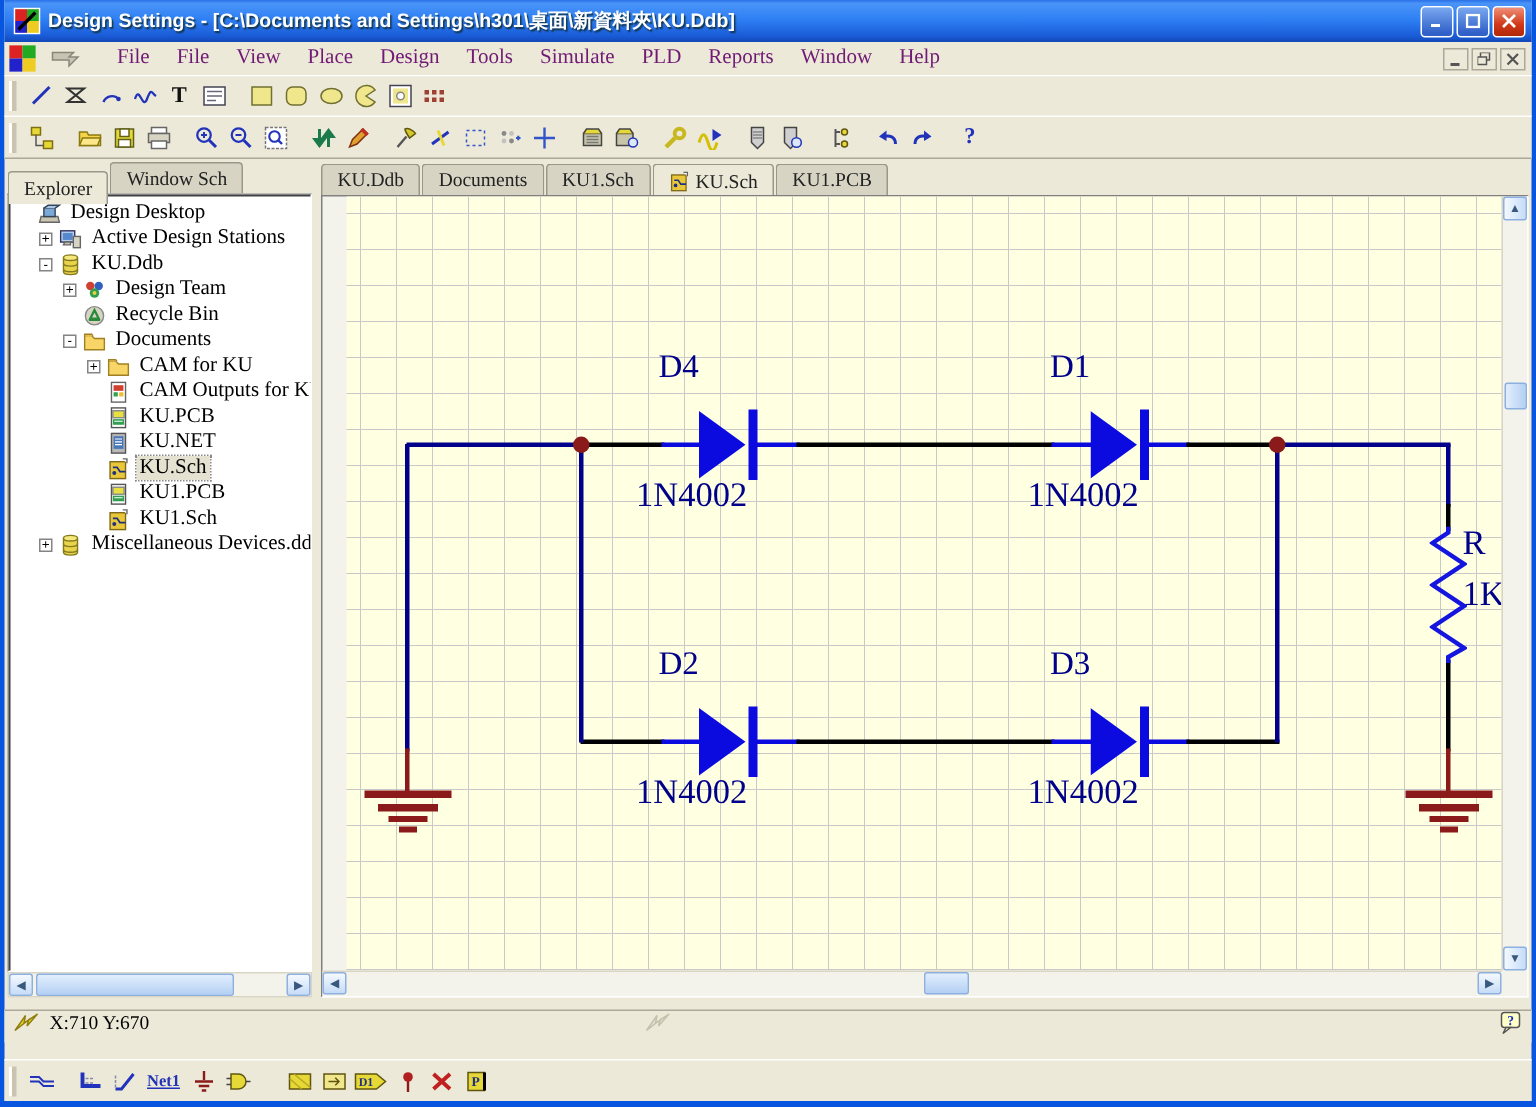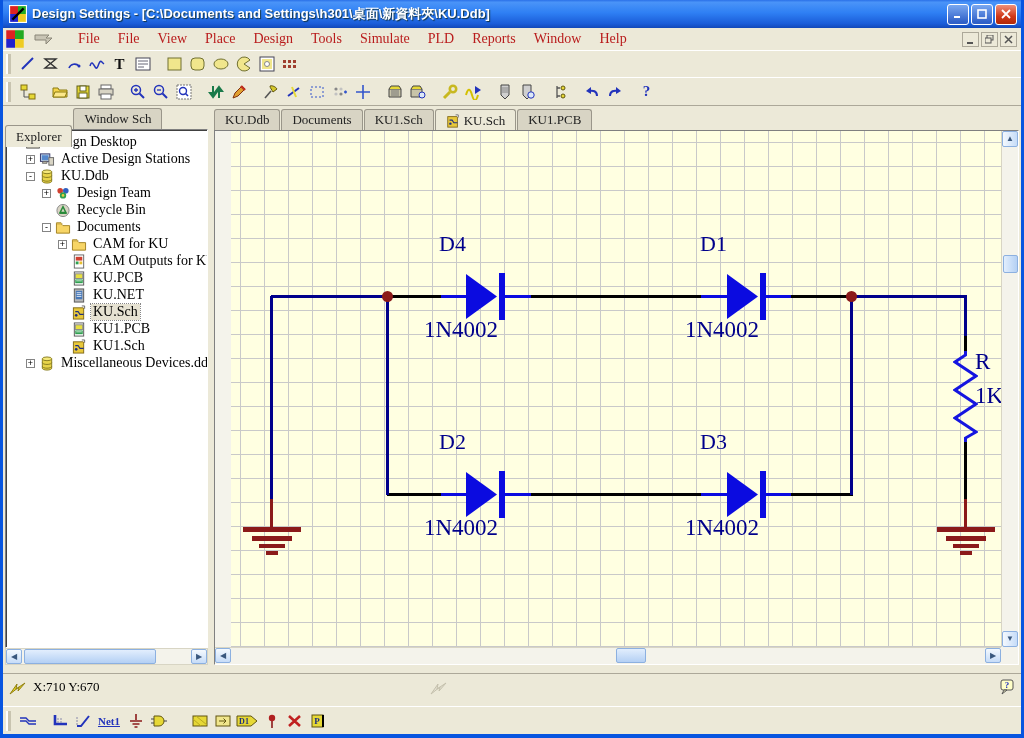--- a/index.html
+++ b/index.html
@@ -16,21 +16,21 @@
   .cap-btn { width:22px; height:21px; margin-left:2px; border:1px solid #fff; border-radius:3px;
     display:flex; align-items:center; justify-content:center; color:#fff; font-size:11px; font-weight:bold;
     background:linear-gradient(180deg,#7AA8F0,#3060C8 90%); }
   .cap-btn.close { background:linear-gradient(180deg,#F09078,#D03818 60%,#B02808); }
 
   
   .menubar { height:23px; flex:0 0 23px; display:flex; align-items:center; background:#ECE9D8;
     border-bottom:1px solid #fff; font-family:"Liberation Serif",serif; font-size:14px; }
   .menu-appicon { width:20px; height:20px; margin:0 6px 0 2px; }
   .menu-hand { width:30px; height:16px; margin-right:8px; }
-  .menu-item { padding:2px 9px; color:#b91c1c; }
+  .menu-item { padding:2px 9px; color:#701a75; }
   .mdi-btns { margin-left:auto; display:flex; gap:2px; padding-right:4px; }
   .mdi-btn { width:17px; height:15px; background:#ECE9D8; border:1px solid #ACA899;
     display:flex; align-items:center; justify-content:center; }
 
   
   .tb { display:flex; align-items:center; background:#ECE9D8; }
   .tb1 { height:27px; flex:0 0 27px; border-bottom:1px solid #fff; }
   .tb2 { height:28px; flex:0 0 28px; border-bottom:1px solid #ACA899; }
   .grip { width:5px; height:20px; margin:0 5px 0 3px; border-left:2px solid #fff;
     background:#C8C4B0; }
@@ -39,21 +39,21 @@
   .glyphT { font-family:"Liberation Serif",serif; font-weight:bold; font-size:15px; color:#111; }
 
   
   .content { flex:1; display:flex; min-height:0; }
 
   
   .leftpanel { width:205px; flex:0 0 205px; display:flex; flex-direction:column; padding:2px 0 8px 2px; }
   .ptabs { height:21px; display:flex; align-items:flex-end; font-family:"Liberation Serif",serif; font-size:13px; }
   .ptab { padding:2px 10px 2px; border:1px solid #9a968a; border-bottom:none; background:#D8D4C4;
     border-radius:3px 3px 0 0; margin-right:1px; color:#222; }
-  .ptab.active { background:#ECE9D8; position:relative; top:18px; padding-top:3px; }
+  .ptab.active { background:#ECE9D8; position:relative; top:7px; padding-top:3px; }
   .tree { flex:1; background:#fff; border:1px solid #808080; border-right-color:#fff; border-bottom-color:#fff;
     box-shadow:inset 1px 1px 0 #404040; overflow:hidden; font-family:"Liberation Serif",serif; font-size:14px;
     padding:4px 0 11px 4px; }
   .trow { display:flex; align-items:center; height:16px; margin-bottom:1px; white-space:nowrap; }
   .exp { width:9px; height:9px; flex:0 0 9px; border:1px solid #848484; background:#fff; color:#000;
     font-size:9px; line-height:7px; text-align:center; margin-right:4px; font-family:"Liberation Sans",sans-serif; }
   .exp:empty { visibility:hidden; }
   .tico { width:16px; height:15px; flex:0 0 16px; margin-right:4px; }
   .tlabel { padding:0 2px; }
   .trow.sel .tlabel { background:#E6E2D2; outline:1px dotted #888; }
@@ -95,21 +95,21 @@
   .w-black { background:var(--black_wire,#000); }
   .w-lead { background:var(--lead,#0B0BE0); }
   .junction { position:absolute; width:11px; height:11px; border-radius:50%; background:var(--junction,#8B1A1A); }
   .gnd { position:absolute; }
   .gnd div { position:absolute; background:var(--ground,#8B1A1A); }
   .slabel { position:absolute; color:var(--wire,#00008B); font-family:"Liberation Serif",serif;
     font-size:23px; white-space:nowrap; }
   .slabel.small { font-size:22px; }
 
   
-  .statusbar { height:22px; flex:0 0 22px; display:flex; align-items:flex-end; background:#ECE9D8;
+  .statusbar { height:22px; flex:0 0 22px; display:flex; align-items:flex-start; background:#ECE9D8;
     border-top:1px solid #ACA899; font-family:"Liberation Serif",serif; font-size:13px; padding:0 6px; }
   .coords { margin-left:6px; }
   .mid-arrow { margin-left:330px; }
   .help-balloon { margin-left:auto; }
   .btoolbar { height:28px; flex:0 0 28px; display:flex; align-items:center; background:#ECE9D8;
     border-top:1px solid #fff;margin-top:11px; }
   .netlbl { font-family:"Liberation Serif",serif; font-size:11px; font-weight:bold; color:#2233BB;
     text-decoration:underline; }
   svg { display:block; }
 </style>

